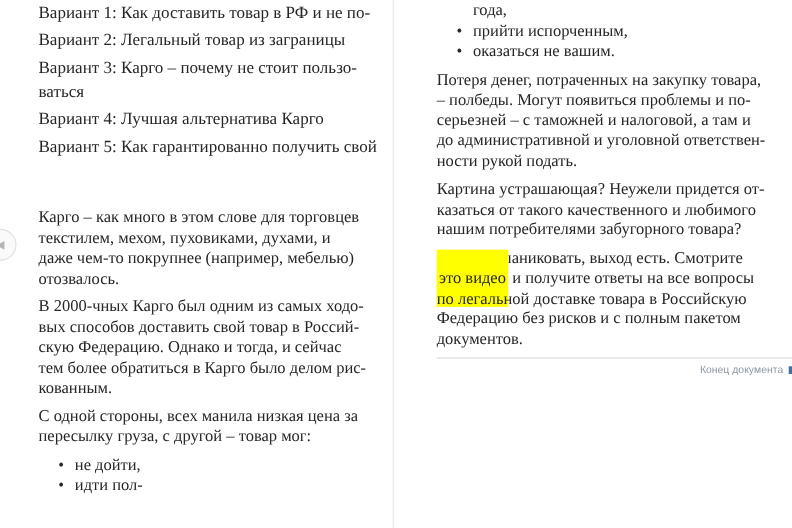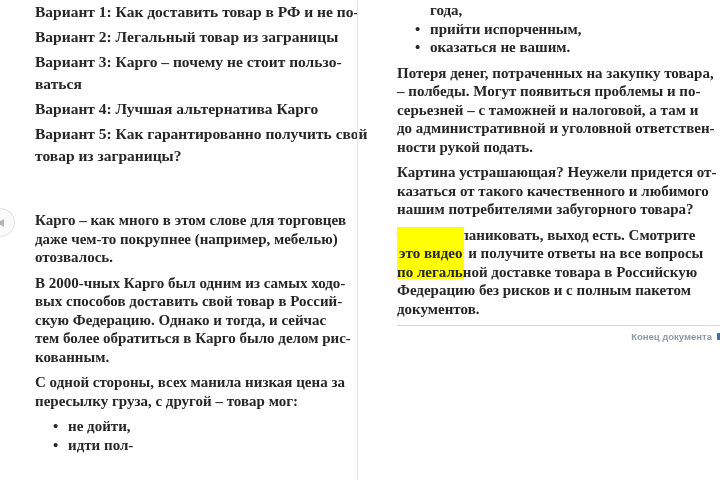--- a/index.html
+++ b/index.html
@@ -15,21 +15,21 @@
   }
   *{margin:0;padding:0;box-sizing:border-box;}
   html,body{width:720px;height:480px;}
   body{
     position:relative;
     overflow:hidden;
     background:#ffffff;
     font-family:"Liberation Serif", serif;
     color:var(--text);
   }
-  .page{position:absolute;inset:0;font-weight:bold;}
+  .page{position:absolute;inset:0;}
   .col{position:absolute;top:1px;}
   #col-left{left:35px;width:312px;}
   #col-right{left:397px;width:330px;}
   .col-divider{
     position:absolute;left:357px;top:0;width:1px;height:480px;
     background:var(--col-divider);
   }
   .para{margin-bottom:7px;}
   .para.heading{margin-bottom:3px;}
   .heading .line{font-size:15.5px;line-height:22px;}
@@ -88,25 +88,25 @@
       </div>
       <div class="para heading">
         <div class="line"><span>Вариант 3: Карго – почему не стоит пользо-</span></div>
         <div class="line"><span>ваться</span></div>
       </div>
       <div class="para heading">
         <div class="line"><span>Вариант 4: Лучшая альтернатива Карго</span></div>
       </div>
       <div class="para heading">
         <div class="line"><span>Вариант 5: Как гарантированно получить свой</span></div>
-        <div class="line"><span>товар из заграницы?</span></div>
       </div>
       <div class="spacer" style="height: 41px;"></div>
       <div class="para body">
         <div class="line"><span>Карго – как много в этом слове для торговцев</span></div>
+        <div class="line"><span>текстилем, мехом, пуховиками, духами, и</span></div>
         <div class="line"><span>даже чем-то покрупнее (например, мебелью)</span></div>
         <div class="line"><span>отозвалось.</span></div>
       </div>
       <div class="para body">
         <div class="line"><span>В 2000-чных Карго был одним из самых ходо-</span></div>
         <div class="line"><span>вых способов доставить свой товар в Россий-</span></div>
         <div class="line"><span>скую Федерацию. Однако и тогда, и сейчас</span></div>
         <div class="line"><span>тем более обратиться в Карго было делом рис-</span></div>
         <div class="line"><span>кованным.</span></div>
       </div>

